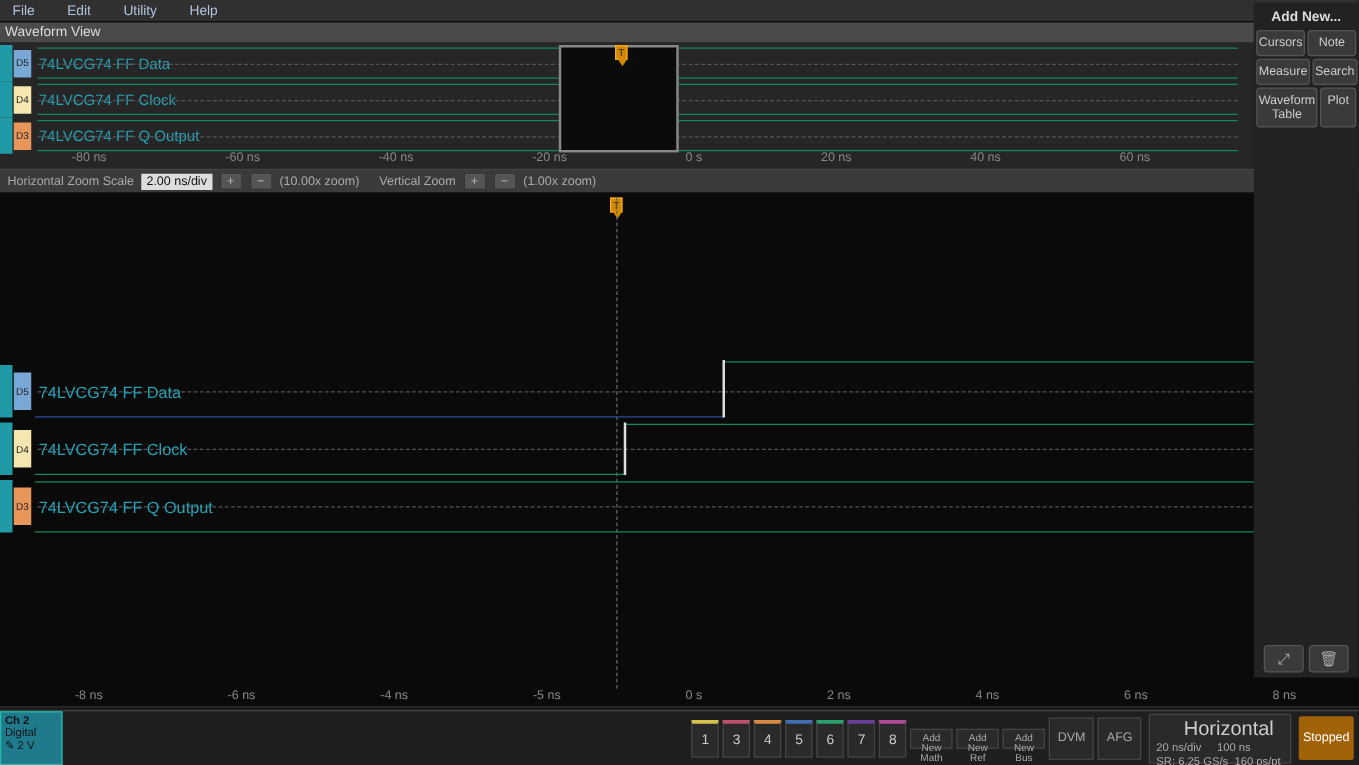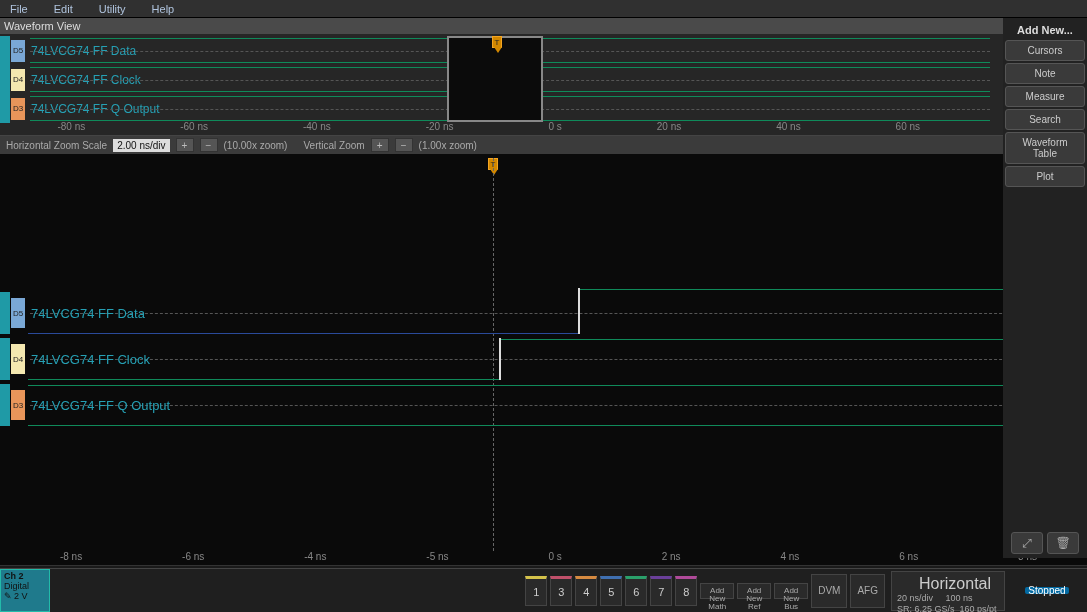--- a/index.html
+++ b/index.html
@@ -42,38 +42,38 @@
 .main-wave .ch .lbl { color: #26a0b4; font-size: 13px; margin-left: 6px; z-index: 2; }
 .main-wave .hline { position: absolute; left: 30px; right: 0; border-top: 1px dashed #555; }
 .main-wave .gline { position: absolute; height: 1px; background: #0f8a5a; }
 .main-wave .edge { position: absolute; width: 2px; background: #ddd; }
 .main-wave .sig { position: absolute; height: 1px; background: #2a4a9a; }
 .main-wave .time-axis { position: absolute; left: 10px; right: 0; bottom: 0; height: 14px; display: flex; justify-content: space-around; color: #888; font-size: 10px; }
 .main-wave .draghandle { position: absolute; right: 2px; top: 50%; width: 4px; height: 30px; display: flex; flex-direction: column; justify-content: space-around; }
 .main-wave .draghandle span { width: 3px; height: 3px; background: #666; border-radius: 50%; }
 
 
-.right-panel { position: absolute; right: 0; top: 18px; width: 84px; height: 540px; background: #222; padding: 2px; }
+.right-panel { position: absolute; right: 0; top: 2px; width: 84px; height: 540px; background: #222; padding: 2px; }
 .right-panel .addnew { text-align: center; color: #ddd; font-size: 11px; font-weight: bold; padding: 4px 0; }
-.right-panel .row { display: flex; gap: 2px; margin-bottom: 2px; flex-direction: column; }
+.right-panel .row { display: flex; gap: 2px; margin-bottom: 2px; }
 .right-panel .pbtn { flex: 1; background: #3a3a3a; border: 1px solid #555; color: #ccc; font-size: 10px; text-align: center; padding: 4px 1px; border-radius: 3px; cursor: pointer; line-height: 1.1; }
 .right-panel .bot-icons { position: absolute; bottom: 4px; left: 4px; right: 4px; display: flex; gap: 4px; justify-content: center; }
 .right-panel .iconbtn { width: 32px; height: 22px; background: #3a3a3a; border: 1px solid #555; border-radius: 3px; display: flex; align-items: center; justify-content: center; color: #aaa; font-size: 12px; cursor: pointer; }
 
 
 .bottom { position: absolute; left: 0; right: 0; bottom: 0; height: 44px; background: #1f1f1f; display: flex; border-top: 1px solid #444; }
 .bottom .chinfo { width: 50px; background: #1f7a8c; color: #111; padding: 2px 3px; font-size: 9px; line-height: 1.1; border: 1px solid #2ba; }
 .bottom .spacer { flex: 1; }
 .bottom .chbtns { display: flex; align-items: center; gap: 3px; padding: 4px; }
 .bottom .chbtn { width: 22px; height: 30px; background: #2a2a2a; border: 1px solid #444; border-top: 3px solid; color: #ccc; display: flex; align-items: center; justify-content: center; font-size: 11px; cursor: pointer; }
 .bottom .addbtn { width: 34px; height: 16px; background: #2a2a2a; border: 1px solid #444; color: #aaa; font-size: 8px; text-align: center; line-height: 1; padding-top: 3px; cursor: pointer; }
 .bottom .tbtn { height: 34px; background: #2a2a2a; border: 1px solid #444; color: #aaa; font-size: 10px; padding: 0 6px; display: flex; align-items: center; cursor: pointer; }
 .bottom .info { height: 40px; background: #2a2a2a; border: 1px solid #444; color: #aaa; font-size: 9px; padding: 2px 5px; margin: 2px 2px 2px 2px; line-height: 1.2; }
 .bottom .info .ttl { color: #ccc; font-size: 16px; padding-left: 22px; }
-.bottom .stopped { width: 44px; background: #0369a1; color: #fff; display: flex; align-items: center; justify-content: center; font-size: 10px; margin: 18px; border-radius: 2px; cursor: pointer; }
+.bottom .stopped { width: 44px; background: #a16207; color: #fff; display: flex; align-items: center; justify-content: center; font-size: 10px; margin: 4px; border-radius: 2px; cursor: pointer; }
 </style>
 </head>
 <body>
 
 <div class="menubar">
   <span>File</span>
   <span>Edit</span>
   <span>Utility</span>
   <span>Help</span>
 </div>

